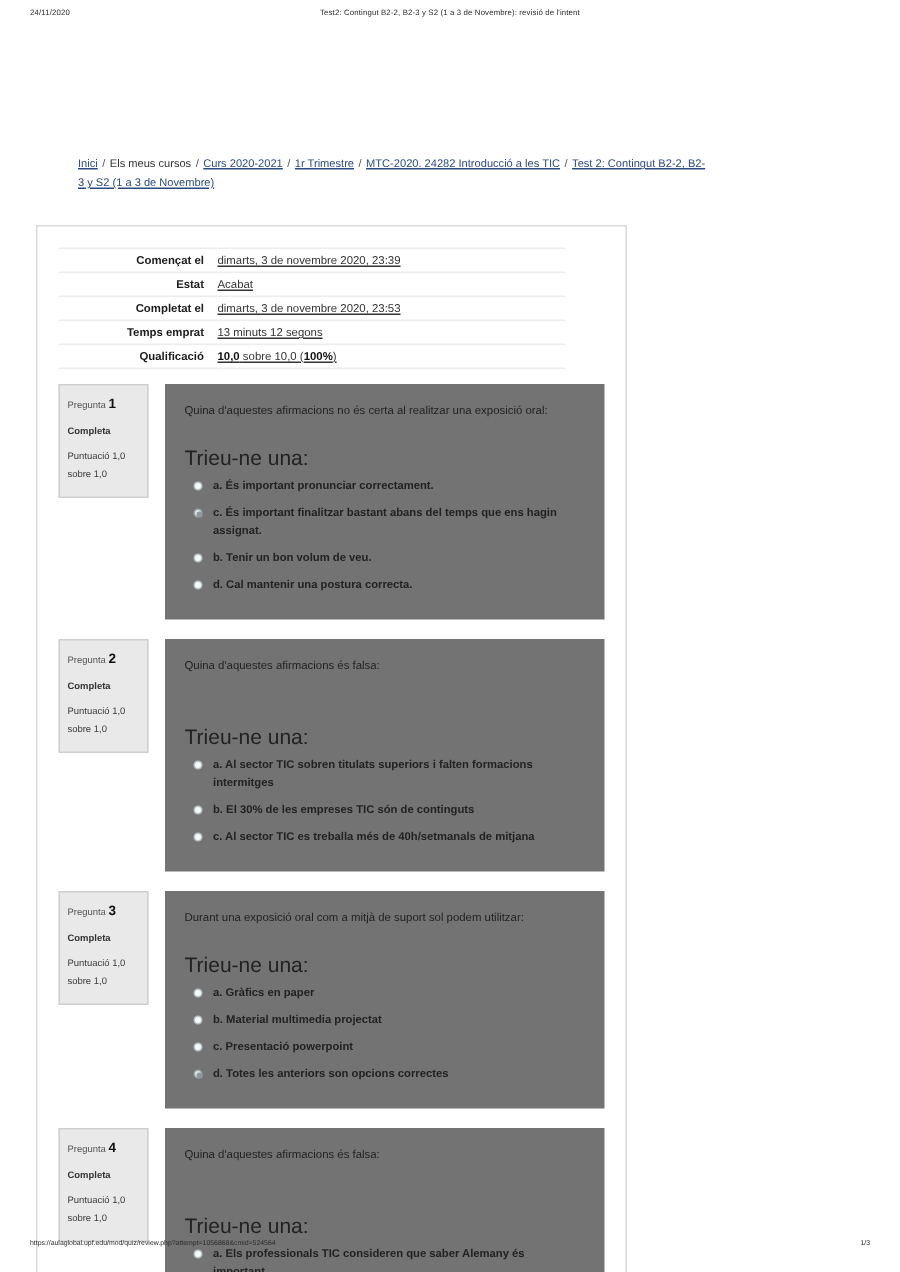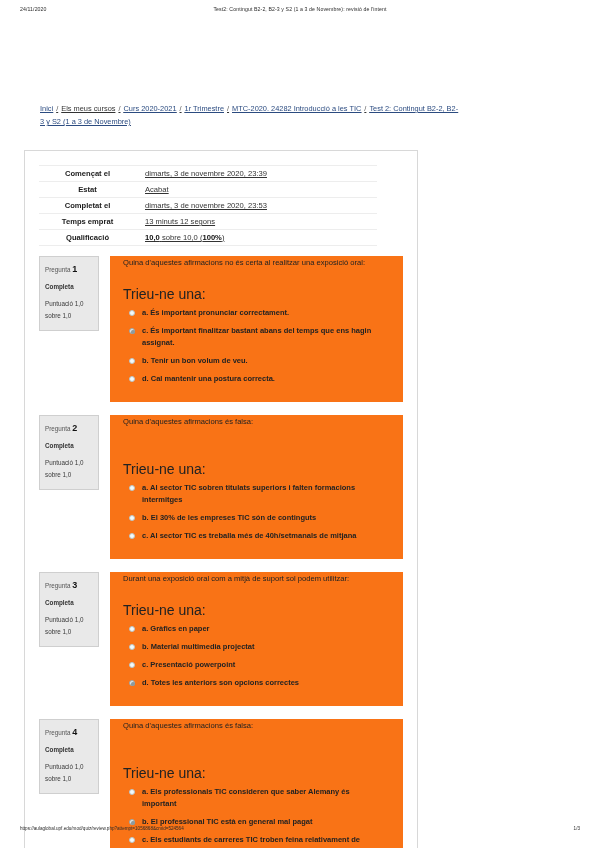--- a/index.html
+++ b/index.html
@@ -22,22 +22,22 @@
 
   .print-foot {
     position: absolute; bottom: 10px; left: 0; width: 600px; height: 12px;
     font-size: 4.6px; color: #2b2b2b;
   }
   .print-foot .pf-url { position: absolute; left: 20px; top: 0; }
   .print-foot .pf-page { position: absolute; right: 20px; top: 0; }
 
   
   .breadcrumb {
-    position: absolute; left: 40px; top: 102px; width: 420px;
-    font-size: 7.4px; line-height: 13px; color: #333; text-decoration: underline;
+    position: absolute; left: 52px; top: 102px; width: 420px;
+    font-size: 7.4px; line-height: 13px; color: #333;
   }
   .breadcrumb .crumb-link {
     color: #2b4b80; text-decoration: underline; cursor: pointer;
   }
   .breadcrumb .crumb-plain { color: #333; }
   .breadcrumb .crumb-sep { color: #555; padding: 0 3px; }
 
   
   .content-panel {
     position: absolute; left: 24px; top: 150px;
@@ -46,21 +46,21 @@
     border: 1px solid #d8d8d8;
     padding: 8px 0 12px 0;
   }
 
   
   .summary { width: 338px; margin: 6px 0 10px 14px; border-collapse: collapse; }
   .summary tr { border-bottom: 1px solid #ededed; }
   .summary tr:first-child { border-top: 1px solid #ededed; }
   .summary td { padding: 3px 0; font-size: 7.6px; vertical-align: top; }
   .summary td.lbl {
-    width: 106px; text-align: center; padding-right: 9px;
+    width: 106px; text-align: right; padding-right: 9px;
     font-weight: bold; color: #1c1c1c; white-space: nowrap;
   }
   .summary td.val { color: #333; text-decoration: underline; }
   .summary td.val .b { font-weight: bold; color: #111; }
 
   
   .qrow { display: flex; margin: 0 0 13px 14px; width: 364px; align-items: stretch; }
 
   .qinfo {
     width: 60px; flex: 0 0 60px;
@@ -70,23 +70,23 @@
     font-size: 6.2px; color: #3a3a3a; line-height: 12px;
     align-self: flex-start;
   }
   .qinfo .q-no { font-size: 6.3px; color: #555; }
   .qinfo .q-no b { font-size: 9px; color: #111; font-weight: bold; }
   .qinfo .q-state { margin-top: 5px; font-weight: bold; color: #333; font-size: 6.3px; }
   .qinfo .q-points { margin-top: 5px; font-size: 6.3px; color: #3a3a3a; }
 
   .qbody {
     flex: 1 1 auto;
-    background: #f97316;
+    background: #737373;
     margin-left: 11px;
-    padding: 0 13px 11px 13px;
+    padding: 11px 13px 11px 13px;
   }
   .qtext { font-size: 7.6px; color: #222; line-height: 13px; }
   .qchoose { font-size: 14px; color: #222; margin-top: 17px; }
   .qchoose.tall { margin-top: 33px; }
 
   .answers { margin-top: 5px; }
   .ans { display: flex; align-items: flex-start; margin-bottom: 6px; font-weight: bold; }
   .radio {
     flex: 0 0 auto;
     width: 6px; height: 6px; border-radius: 50%;

